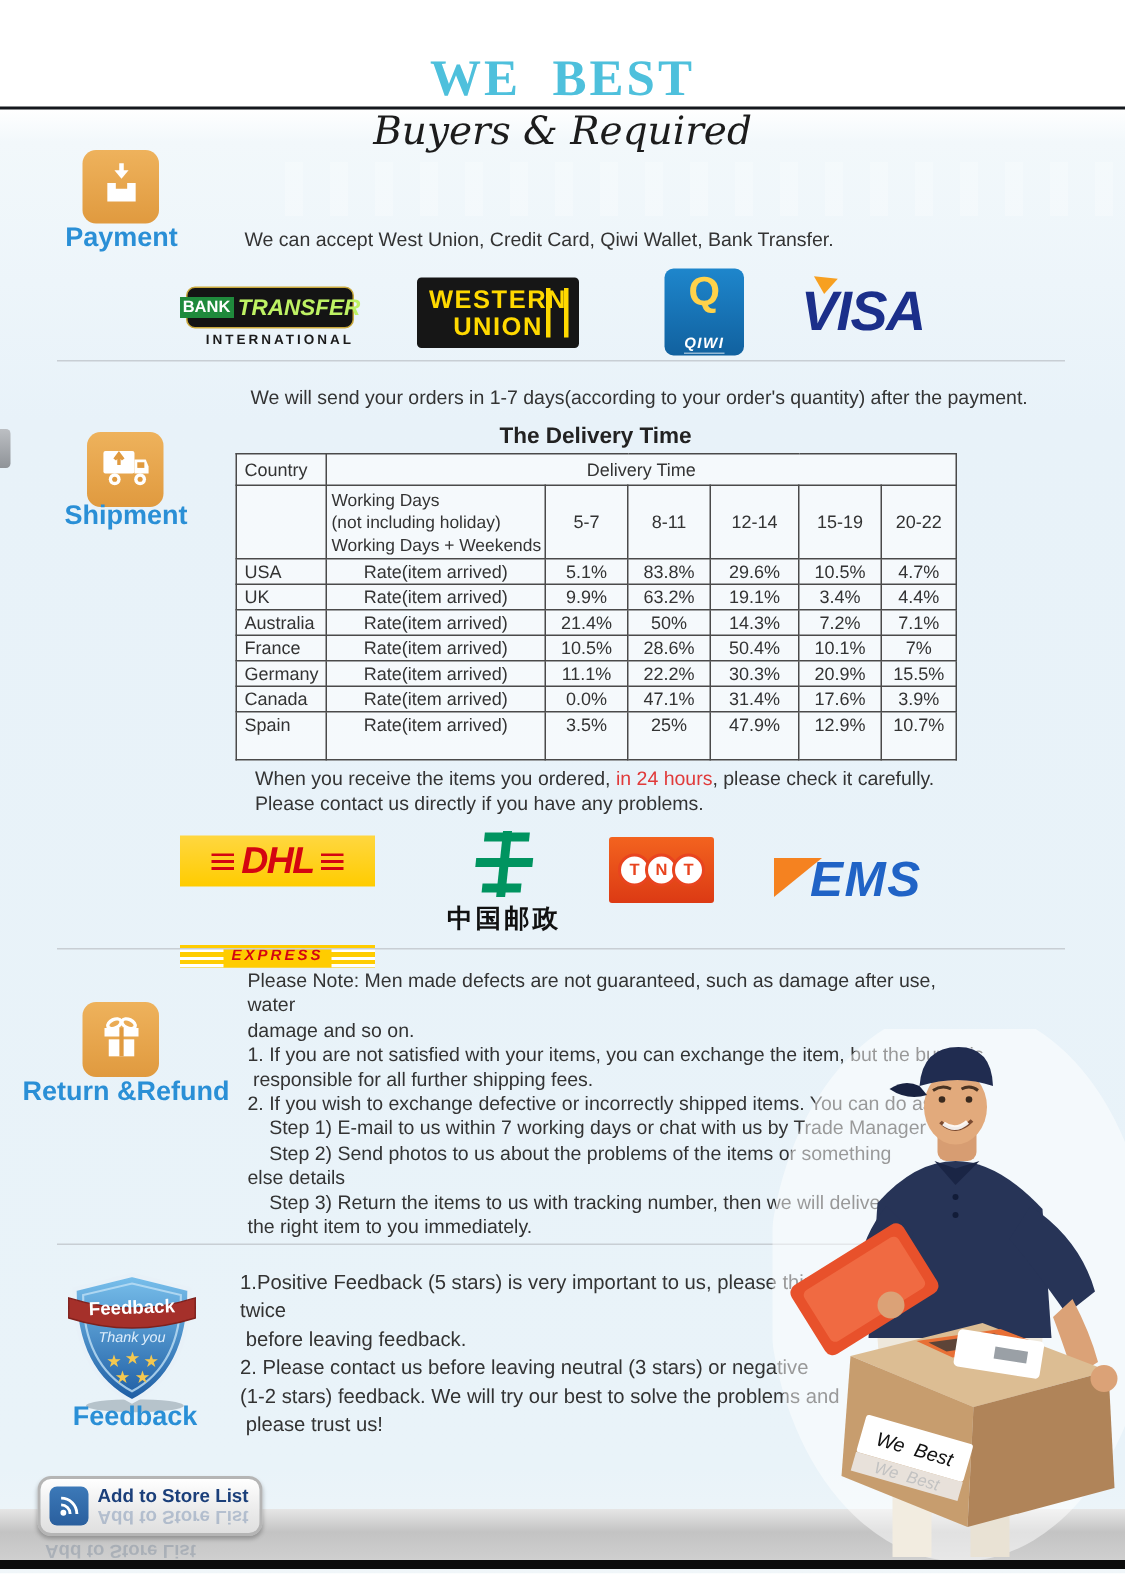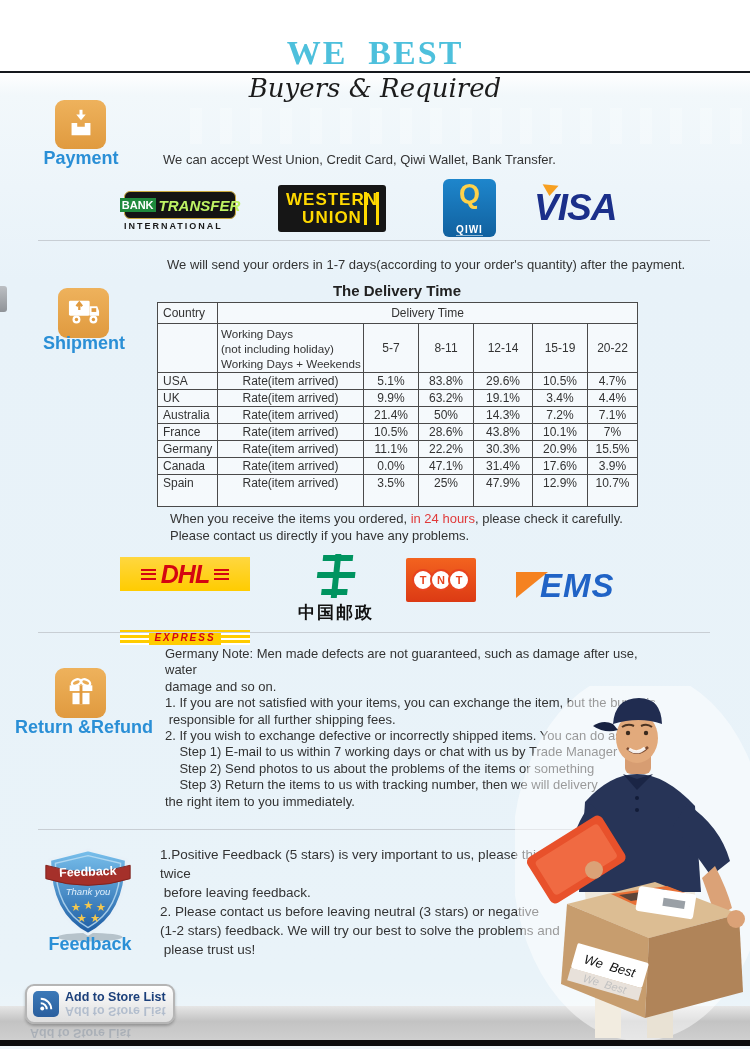--- a/index.html
+++ b/index.html
@@ -26,36 +26,36 @@
   .sec-label{position:absolute;color:#2a8fd6;font-size:18px;font-weight:bold;text-align:center;}
   #pay-label{left:25px;top:148px;width:112px;}
   #ship-label{left:25px;top:333px;width:118px;}
   #ret-label{left:0;top:717px;width:168px;}
   #fb-label{left:38px;top:934px;width:104px;}
 
   .body-text{font-size:13px;color:#333;}
   #pay-desc{position:absolute;left:163px;top:152px;}
 
   
-  #bt{position:absolute;left:124px;top:191px;width:112px;text-align:left;}
+  #bt{position:absolute;left:124px;top:191px;width:112px;text-align:right;}
   .bt-box{background:#141414;border:1px solid #caa93c;border-radius:6px;height:26px;
     display:flex;align-items:center;justify-content:center;gap:3px;}
   .bt-bank{background:#1f8a3c;color:#fff;font-weight:bold;font-size:11px;padding:1px 2px;}
   .bt-transfer{color:#bef264;font-style:italic;font-weight:bold;font-size:15px;}
   .bt-intl{font-size:9px;font-weight:bold;letter-spacing:2px;color:#1a1a1a;margin-top:2px;}
 
   #wu{position:absolute;left:278px;top:185px;width:108px;height:47px;background:#161616;border-radius:3px;
     display:flex;flex-direction:column;align-items:center;justify-content:center;line-height:1.05;}
   .wu-line{color:#ffd900;font-weight:bold;font-size:17px;letter-spacing:1px;}
   .wu-bars{position:absolute;right:7px;top:7px;bottom:7px;width:9px;border-left:3px solid #ffd900;border-right:3px solid #ffd900;}
 
   #qiwi{position:absolute;left:443px;top:179px;width:53px;height:58px;border-radius:6px;
     background:linear-gradient(180deg,#1e86cc,#11619f);display:flex;flex-direction:column;align-items:center;justify-content:center;}
   .qiwi-q{font-size:27px;font-weight:bold;color:#ffd24a;line-height:1;}
-  .qiwi-name{font-size:10px;font-weight:bold;color:#fff;letter-spacing:1px;margin-top:16px;border-bottom:1px solid rgba(255,255,255,.55);}
+  .qiwi-name{font-size:10px;font-weight:bold;color:#fff;letter-spacing:1px;margin-top:16px;border-bottom:1px solid rgba(255,255,255,.55);font-style:italic;}
 
   #visa{position:absolute;left:534px;top:188px;width:90px;height:40px;}
   .visa-text{font-size:37px;font-weight:bold;font-style:italic;color:#1b2f8a;letter-spacing:-1px;line-height:40px;}
   .visa-flick{position:absolute;left:8px;top:-3px;width:0;height:0;border-left:8px solid transparent;
     border-right:8px solid transparent;border-top:11px solid #f7a021;transform:rotate(6deg);}
 
   .divider{position:absolute;left:38px;right:40px;height:1px;background:#c8ced4;}
   #div1{top:240px;} #div2{top:632px;} #div3{top:829px;}
   #ship-tab{position:absolute;left:0;top:286px;width:7px;height:26px;
     background:linear-gradient(180deg,#bcbfc3,#8f9398);border-radius:0 3px 3px 0;}
@@ -237,21 +237,21 @@
       <td>50%</td>
       <td>14.3%</td>
       <td>7.2%</td>
       <td>7.1%</td>
     </tr>
     <tr>
       <td class="country">France</td>
       <td>Rate(item arrived)</td>
       <td>10.5%</td>
       <td>28.6%</td>
-      <td>43.8%</td>
+      <td>50.4%</td>
       <td>10.1%</td>
       <td>7%</td>
     </tr>
     <tr>
       <td class="country">Germany</td>
       <td>Rate(item arrived)</td>
       <td>11.1%</td>
       <td>22.2%</td>
       <td>30.3%</td>
       <td>20.9%</td>
@@ -322,27 +322,28 @@
         <ellipse cx="13" cy="9" rx="5" ry="3" fill="none" stroke="#fff" stroke-width="2.4" transform="rotate(-25 13 9)"></ellipse>
         <ellipse cx="23" cy="9" rx="5" ry="3" fill="none" stroke="#fff" stroke-width="2.4" transform="rotate(25 23 9)"></ellipse>
         <rect x="6" y="12" width="24" height="6" fill="#fff"></rect>
         <rect x="9" y="20" width="18" height="12" fill="#fff"></rect>
         <rect x="16.5" y="12" width="3" height="20" fill="#e09a3f"></rect>
       </svg>
     </span>
   </div>
   <div class="sec-label" id="ret-label">Return &amp;Refund</div>
   <div class="body-text" id="ret-text">
-    <div class="pre">Germany Note: Men made defects are not guaranteed, such as damage after use, water</div>
+    <div class="pre">Please Note: Men made defects are not guaranteed, such as damage after use, water</div>
     <div class="pre">damage and so on.</div>
     <div class="pre">1. If you are not satisfied with your items, you can exchange the item, but the buyer is</div>
     <div class="pre"> responsible for all further shipping fees.</div>
     <div class="pre">2. If you wish to exchange defective or incorrectly shipped items. You can do as this:</div>
     <div class="pre">    Step 1) E-mail to us within 7 working days or chat with us by Trade Manager</div>
     <div class="pre">    Step 2) Send photos to us about the problems of the items or something</div>
+    <div class="pre">else details</div>
     <div class="pre">    Step 3) Return the items to us with tracking number, then we will delivery</div>
     <div class="pre">the right item to you immediately.</div>
   </div>
 
   <div class="divider" id="div3"></div>
 
   <svg id="fb-badge" viewBox="0 0 96 100">
     <defs>
       <linearGradient id="shg" x1="0" y1="0" x2="0" y2="1">
         <stop offset="0" stop-color="#79c0ec"></stop>

